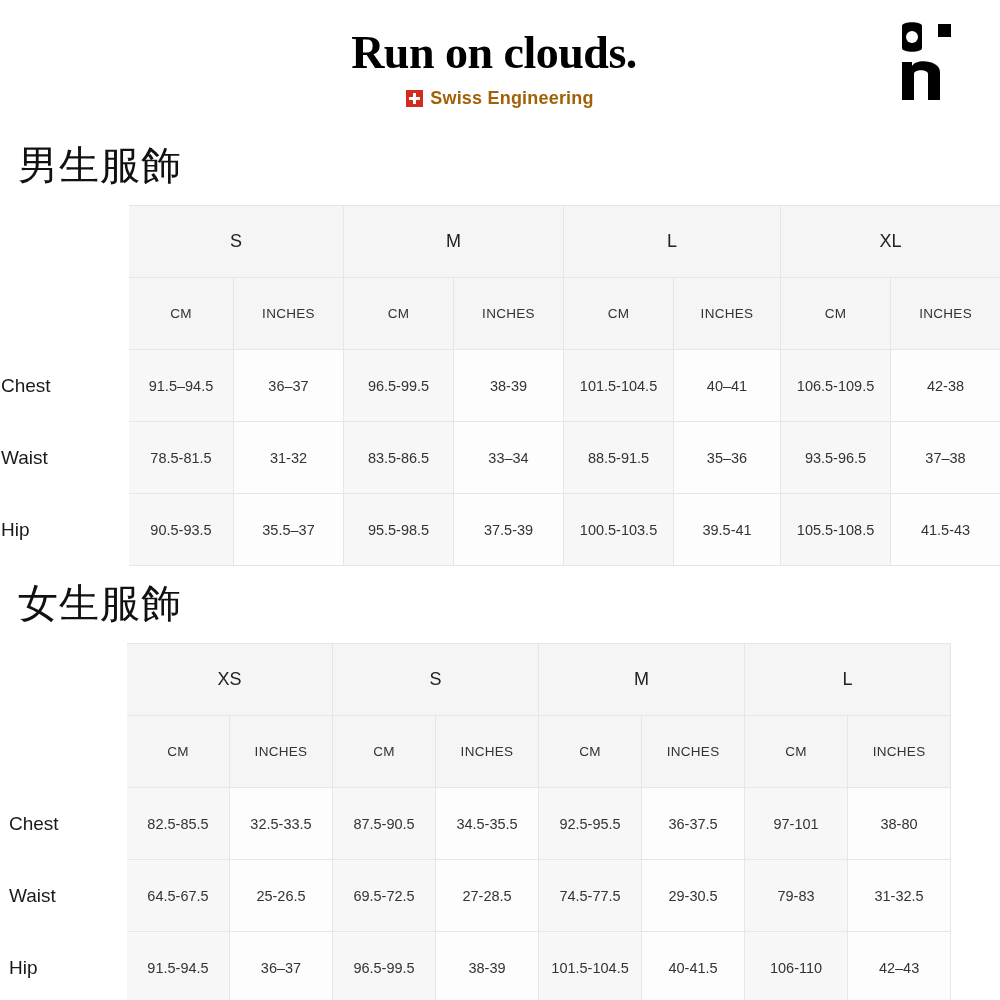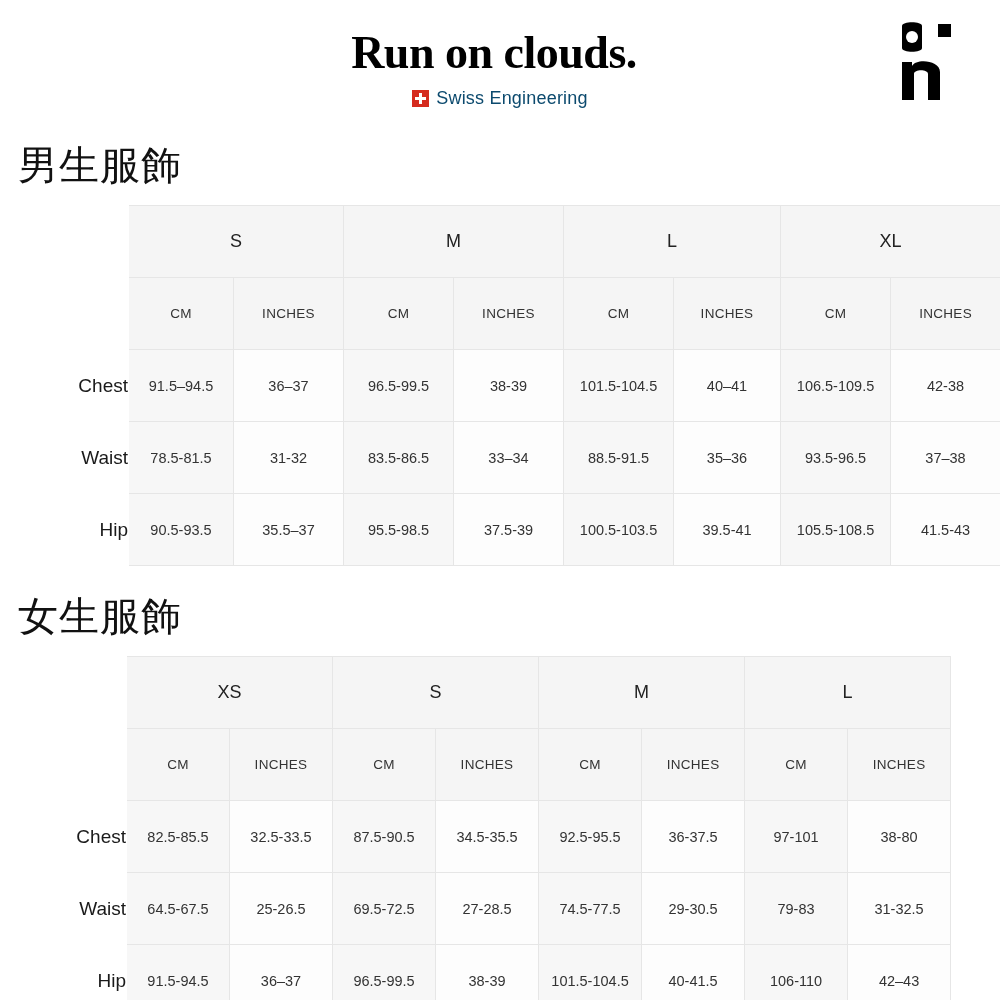--- a/index.html
+++ b/index.html
@@ -37,22 +37,23 @@
     letter-spacing: -0.5px;
     color: #000;
   }
   .swiss-line {
     position: absolute;
     left: 0;
     right: 0;
     top: 88px;
     text-align: center;
     font-size: 18px;
-    color: #0c4a6e;
+    color: #a16207;
     letter-spacing: 0.2px;
+    font-weight: bold;
   }
   .swiss-flag {
     display: inline-block;
     width: 17px;
     height: 17px;
     background: #d52b1e;
     position: relative;
     vertical-align: -3px;
     margin-right: 7px;
   }
@@ -79,21 +80,21 @@
 
   
   .section-title {
     font-size: 40px;
     font-weight: 500;
     margin: 8px 0 12px 18px;
     color: #111;
     letter-spacing: 1px;
   }
   .section-title.women {
-    margin-top: 23px;
+    margin-top: 10px;
   }
 
   
   table {
     border-collapse: collapse;
     table-layout: fixed;
     font-size: 14.5px;
     color: #333;
   }
   table.men { width: 1000px; }
@@ -103,21 +104,21 @@
     border: 1px solid #e6e6e6;
     text-align: center;
     font-weight: normal;
     padding: 0;
     height: 72px;
     vertical-align: middle;
   }
   .row-label {
     font-size: 19px;
     color: #1a1a1a;
-    text-align: right;
+    text-align: left;
     border: 1px solid transparent;
     background: #fff;
   }
   .size-head {
     background: #f5f5f5;
     font-size: 18px;
     color: #222;
     height: 68px;
   }
   .unit-head {

